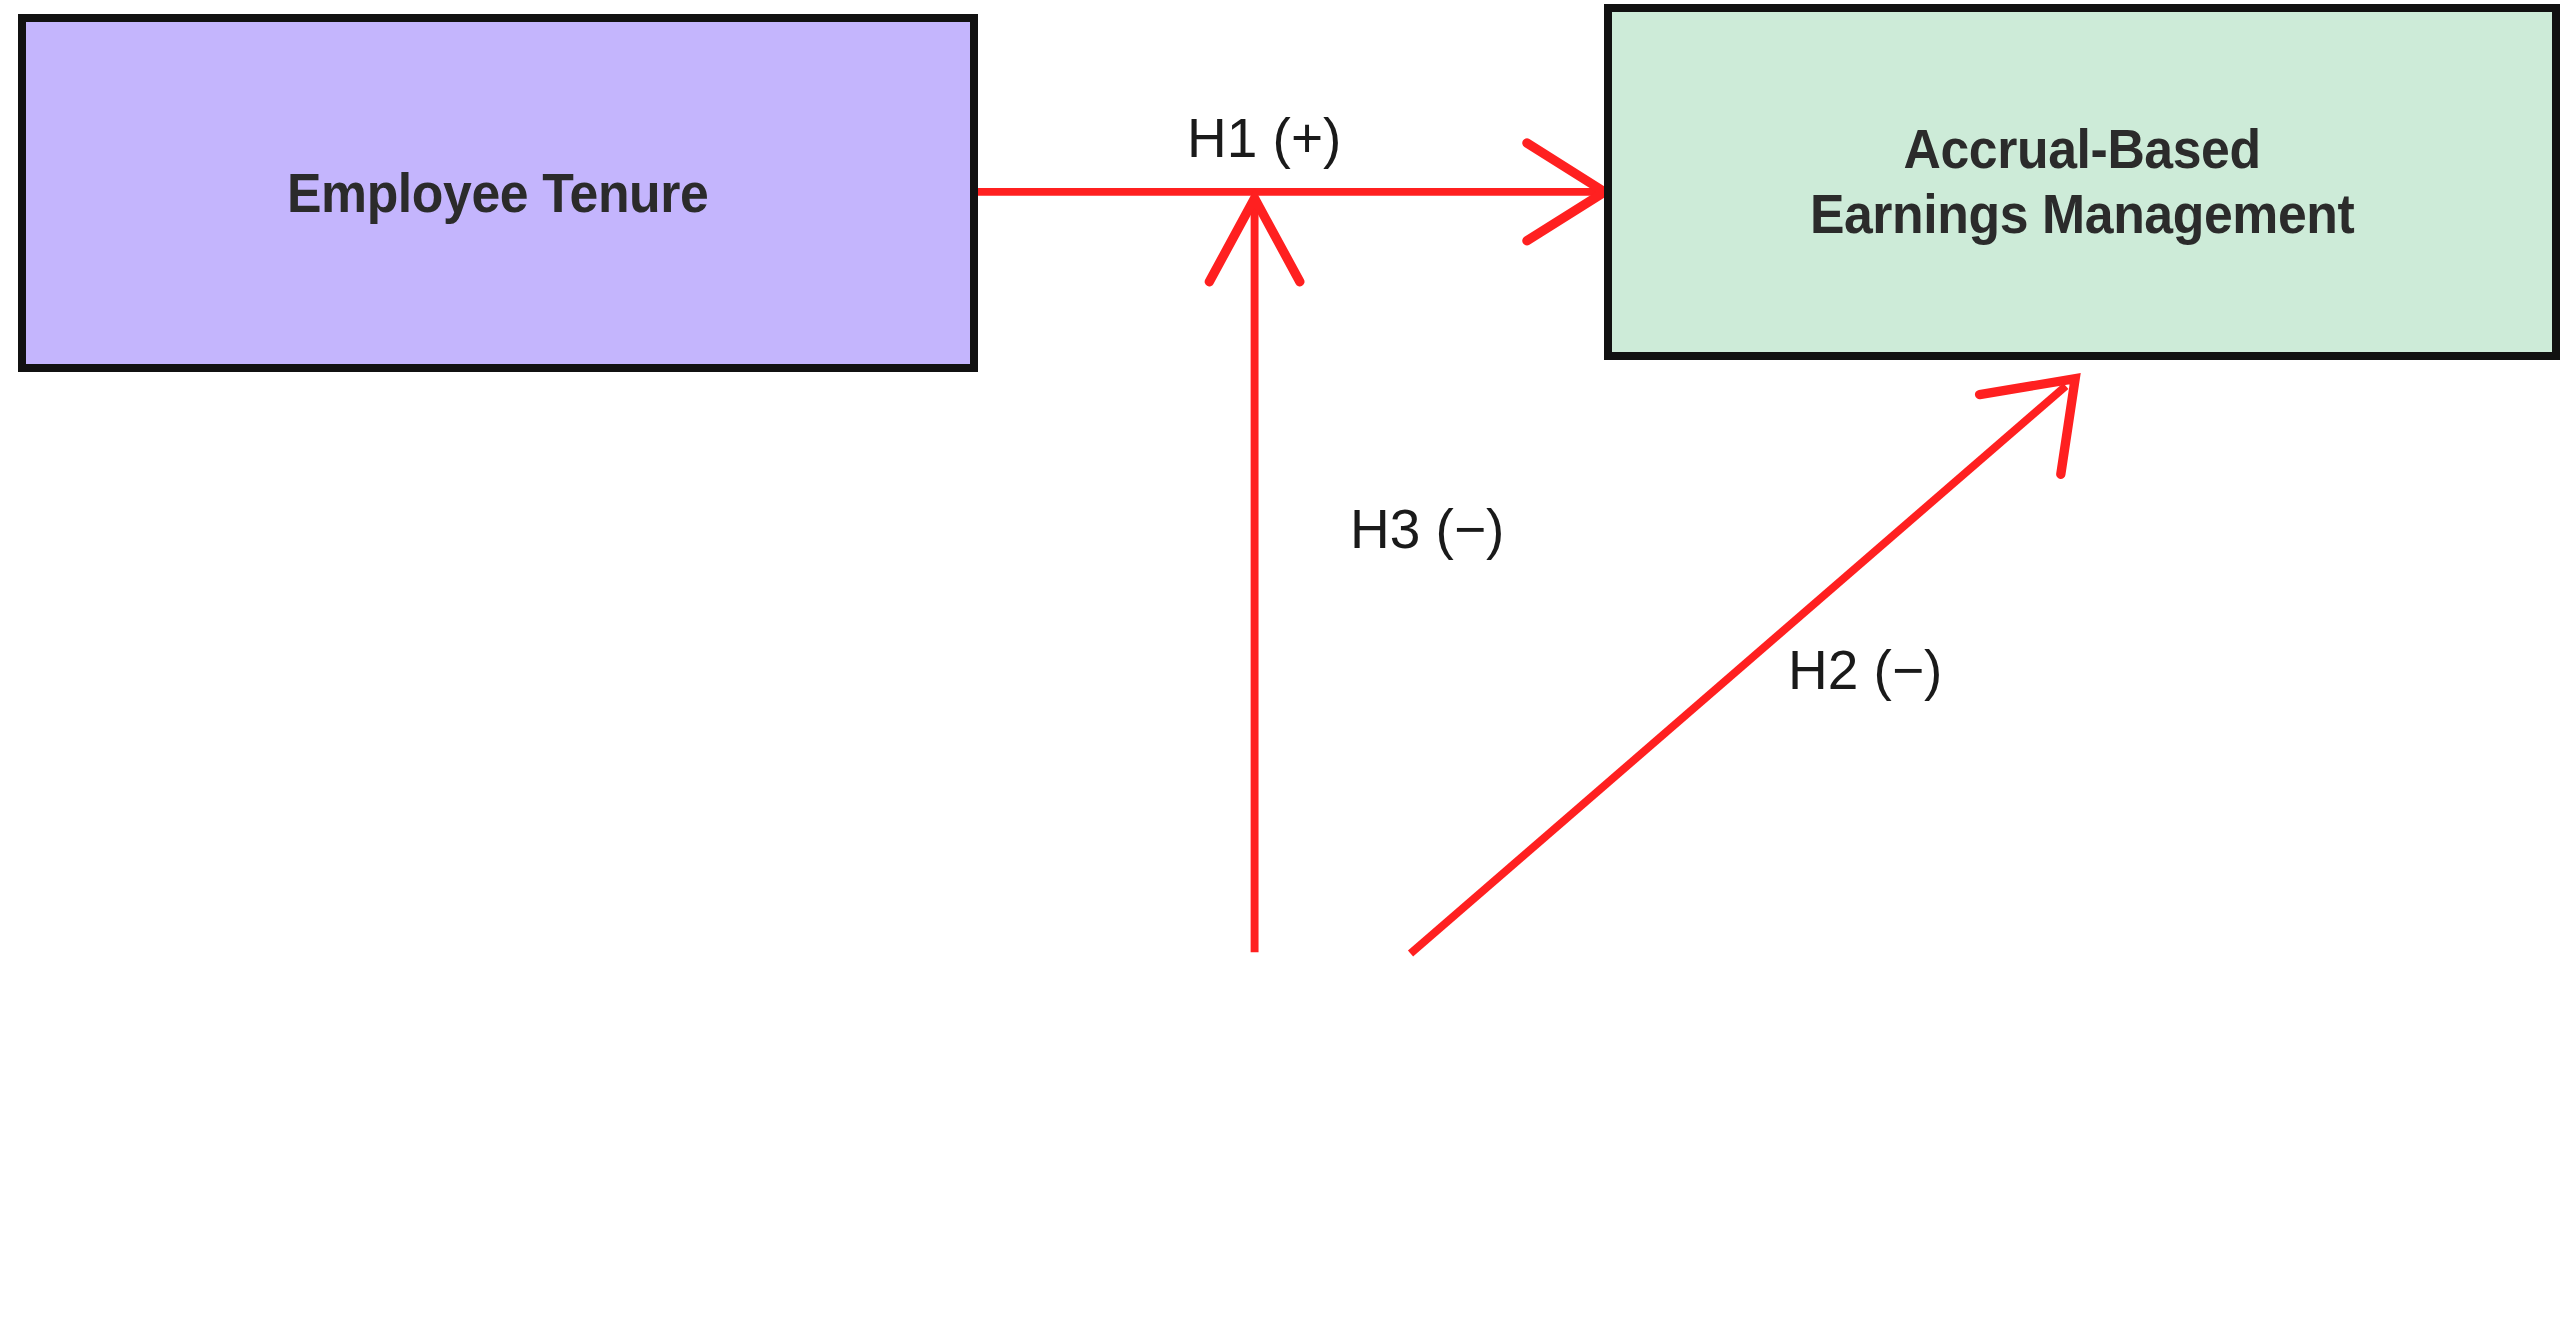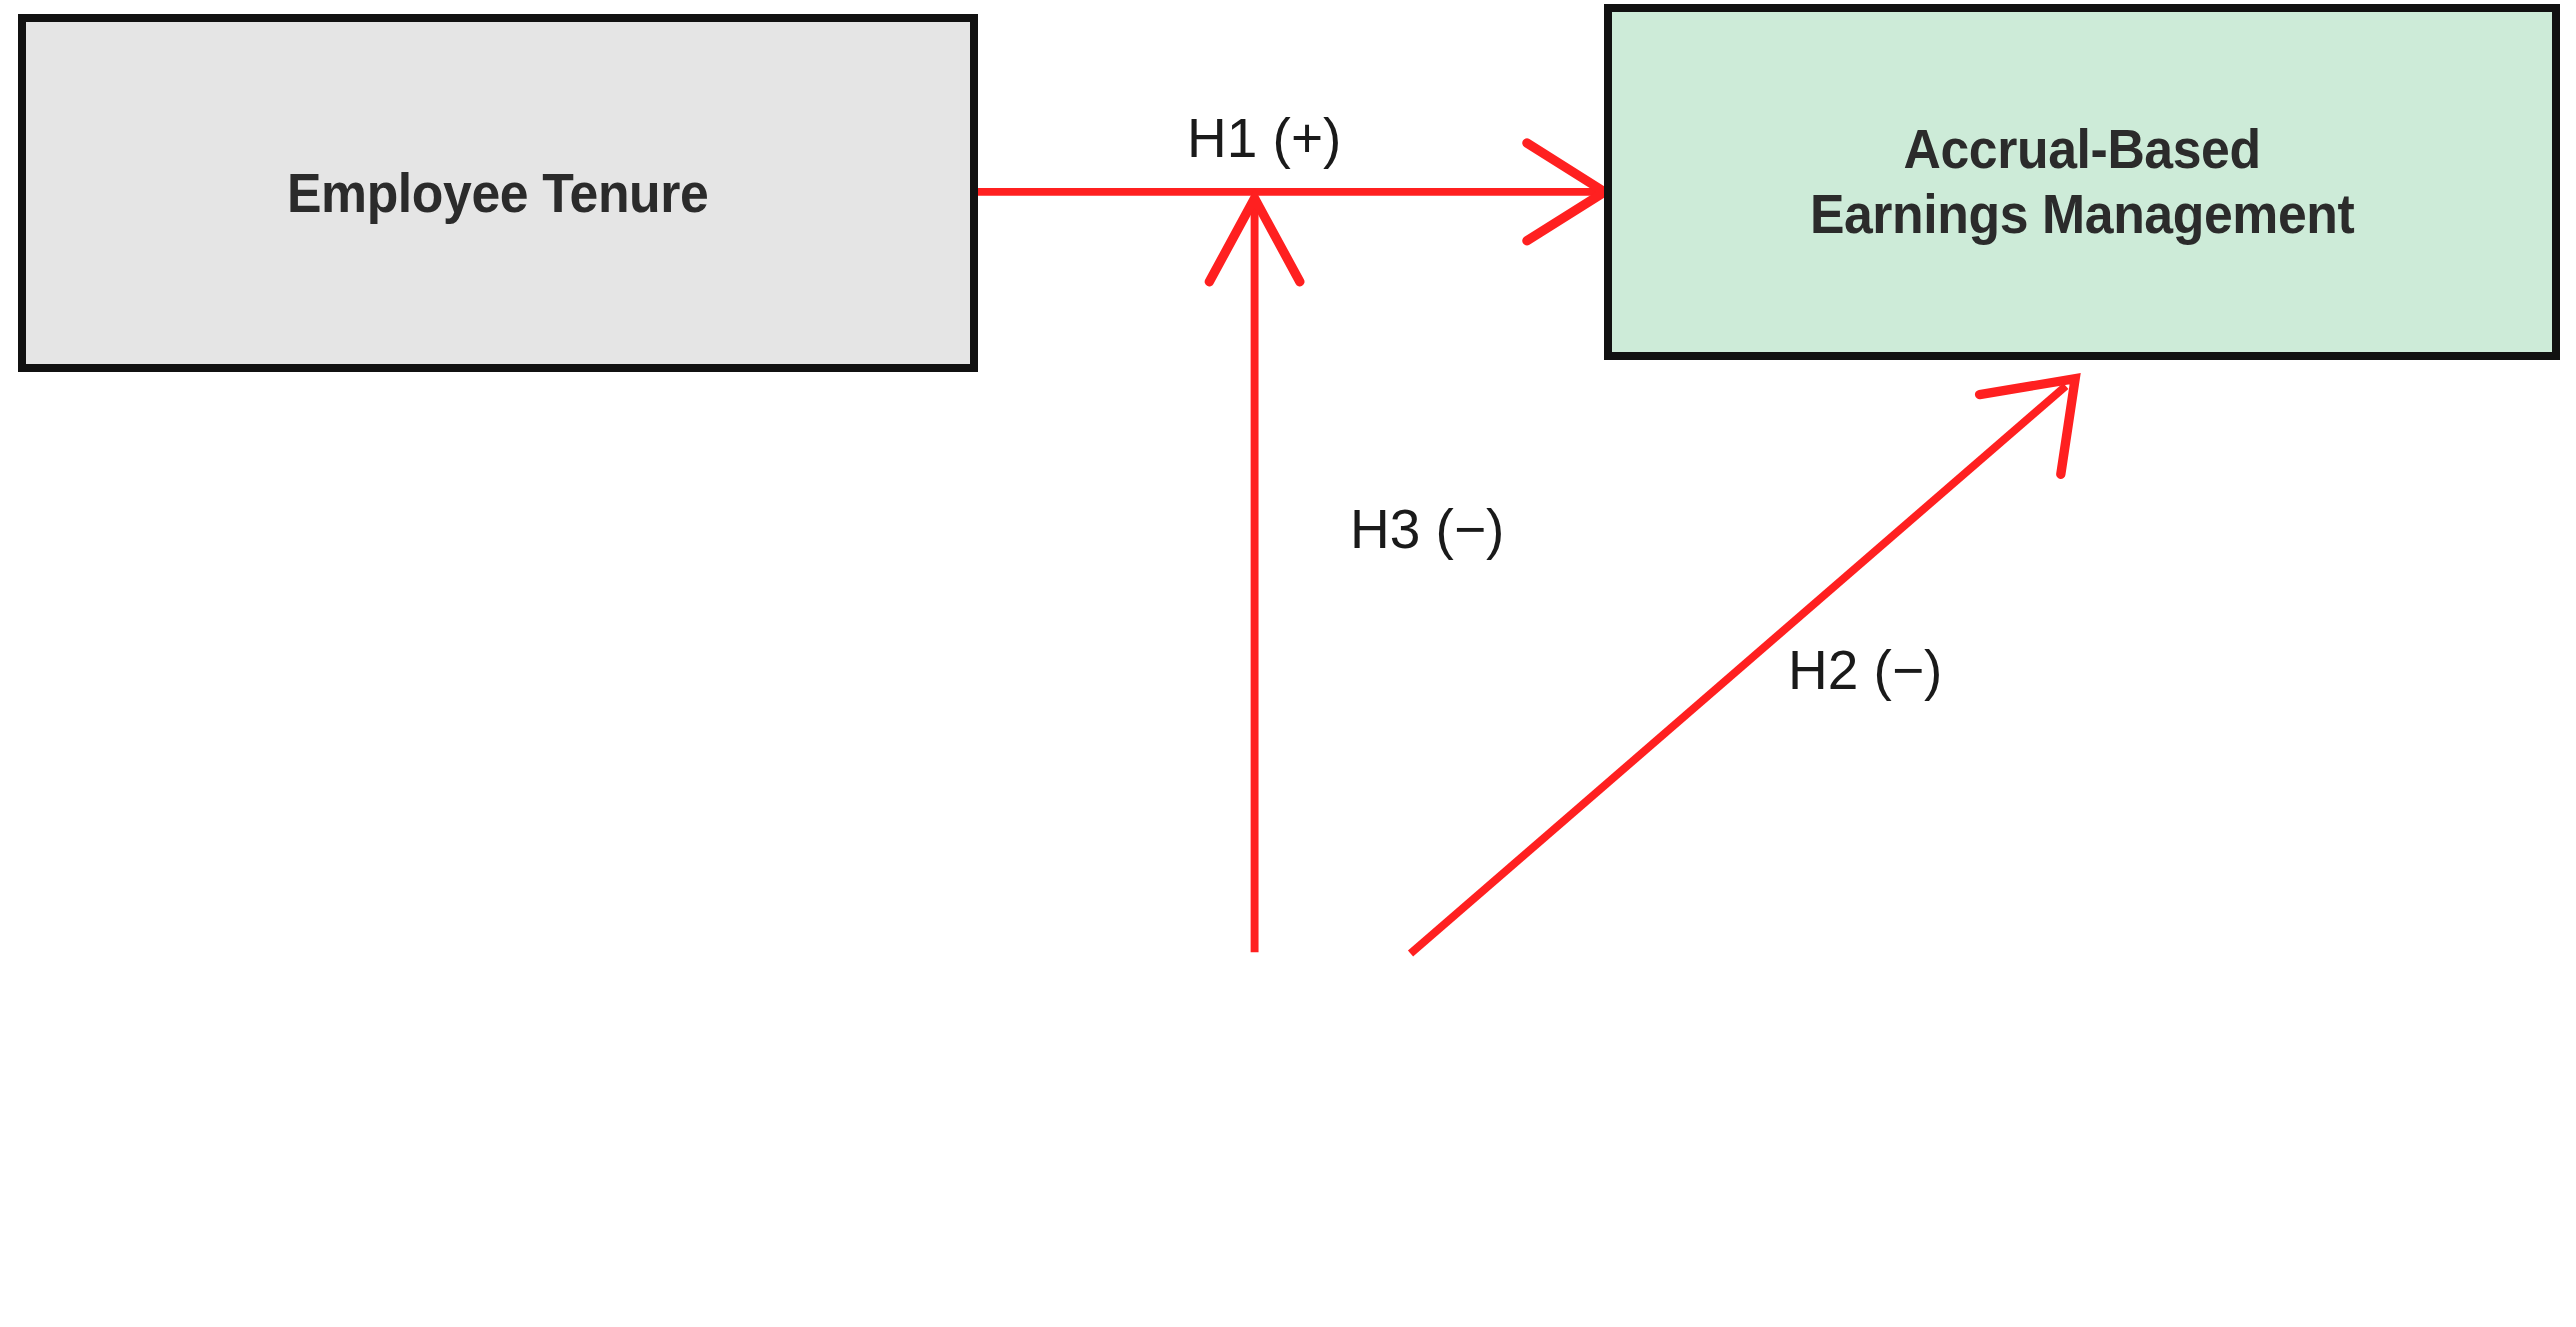--- a/index.html
+++ b/index.html
@@ -36,21 +36,21 @@
     letter-spacing: -0.4px;
     transform: scaleX(0.94);
     white-space: pre-line;
     padding: 0 11.5px;
   }
   #box-employee-tenure {
     left: 18px;
     top: 14.4px;
     width: 960px;
     height: 358px;
-    background: #e5e5e5;
+    background: #c4b5fd;
   }
   #box-accrual-earnings {
     left: 1604px;
     top: 4px;
     width: 956px;
     height: 356px;
     background: #cdebd8;
   }
   #box-foreign-investors {
     left: 811px;

